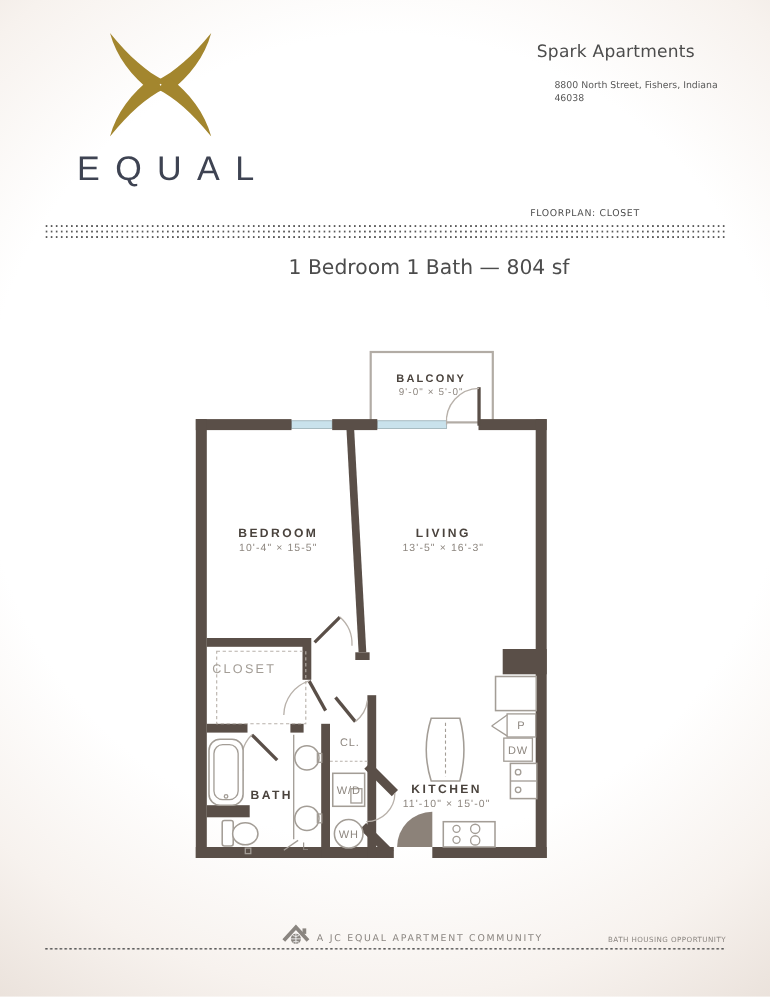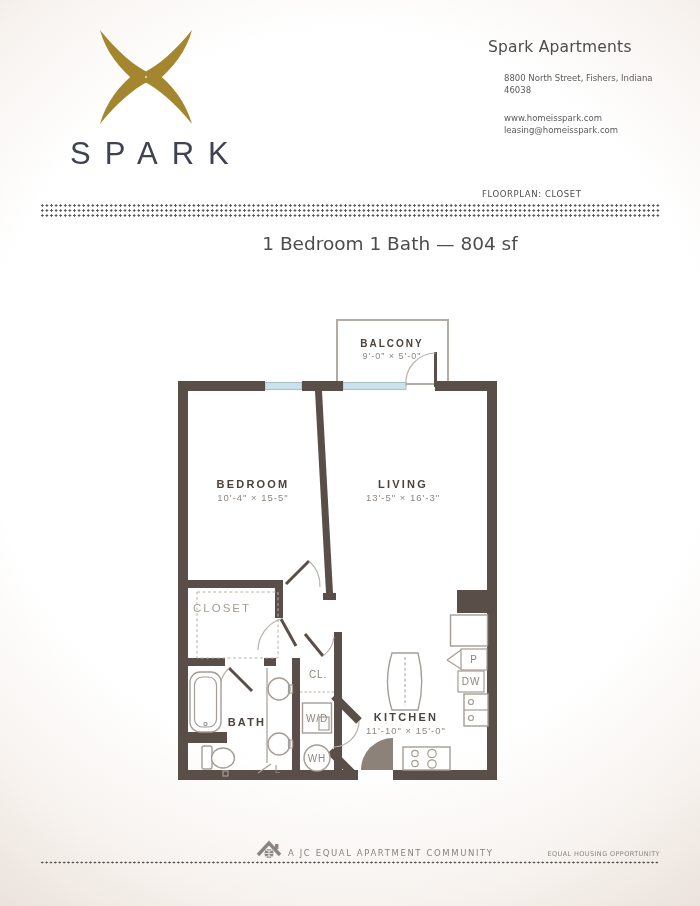--- a/index.html
+++ b/index.html
@@ -52,32 +52,28 @@
 
   <div class="logo">
     <svg class="logo-x" width="112" height="94" viewBox="0 0 110 96">
       <g fill="#a3862e">
         <path d="M 8,0 C 26,22 42,36 58,44 L 47,55 C 28,40 14,22 8,0 Z"></path>
         <path d="M 102,0 C 84,22 68,36 52,44 L 63,55 C 82,40 96,22 102,0 Z"></path>
         <path d="M 8,96 C 26,74 42,60 58,52 L 47,41 C 28,56 14,74 8,96 Z"></path>
         <path d="M 102,96 C 84,74 68,60 52,52 L 63,41 C 82,56 96,74 102,96 Z"></path>
       </g>
     </svg>
-    <div class="logo-text">SPARK</div>
+    <div class="logo-text">EQUAL</div>
   </div>
 
   <div class="header-info">
     <h1>Spark Apartments</h1>
     <p class="addr">
       <span>8800 North Street, Fishers, Indiana</span><br>
       <span>46038</span>
-    </p>
-    <p class="contact">
-      <span>www.homeisspark.com</span><br>
-      <span>leasing@homeisspark.com</span>
     </p>
   </div>
 
   <div class="floorplan-label">FLOORPLAN: CLOSET</div>
   <div class="dotted-3"></div>
 
   <div class="plan-title">1 Bedroom 1 Bath — 804 sf</div>
 
   <svg class="plan" width="360" height="500" viewBox="0 0 360 500">
 
@@ -184,16 +180,16 @@
     <text class="room-dim" x="246" y="434" text-anchor="middle">11'-10" × 15'-0"</text>
   </svg>
 
   <svg class="footer-icon" width="26" height="20" viewBox="0 0 26 20">
     <path d="M2,15 L13,3 L24,15" fill="none" stroke="#8a8580" stroke-width="3.4"></path>
     <rect x="19" y="4" width="3.4" height="5" fill="#8a8580"></rect>
     <circle cx="13" cy="13.5" r="4.6" fill="#8a8580"></circle>
     <path d="M8.4,13.5 H17.6 M13,8.9 V18.1 M10,10.4 Q13,12.4 16,10.4 M10,16.6 Q13,14.6 16,16.6" stroke="#ffffff" stroke-width=".7" fill="none"></path>
   </svg>
   <div class="footer-community">A JC EQUAL APARTMENT COMMUNITY</div>
-  <div class="footer-eho">EQUAL HOUSING OPPORTUNITY</div>
+  <div class="footer-eho">BATH HOUSING OPPORTUNITY</div>
   <div class="dotted-1"></div>
 
 </div>
 
 </body></html>

